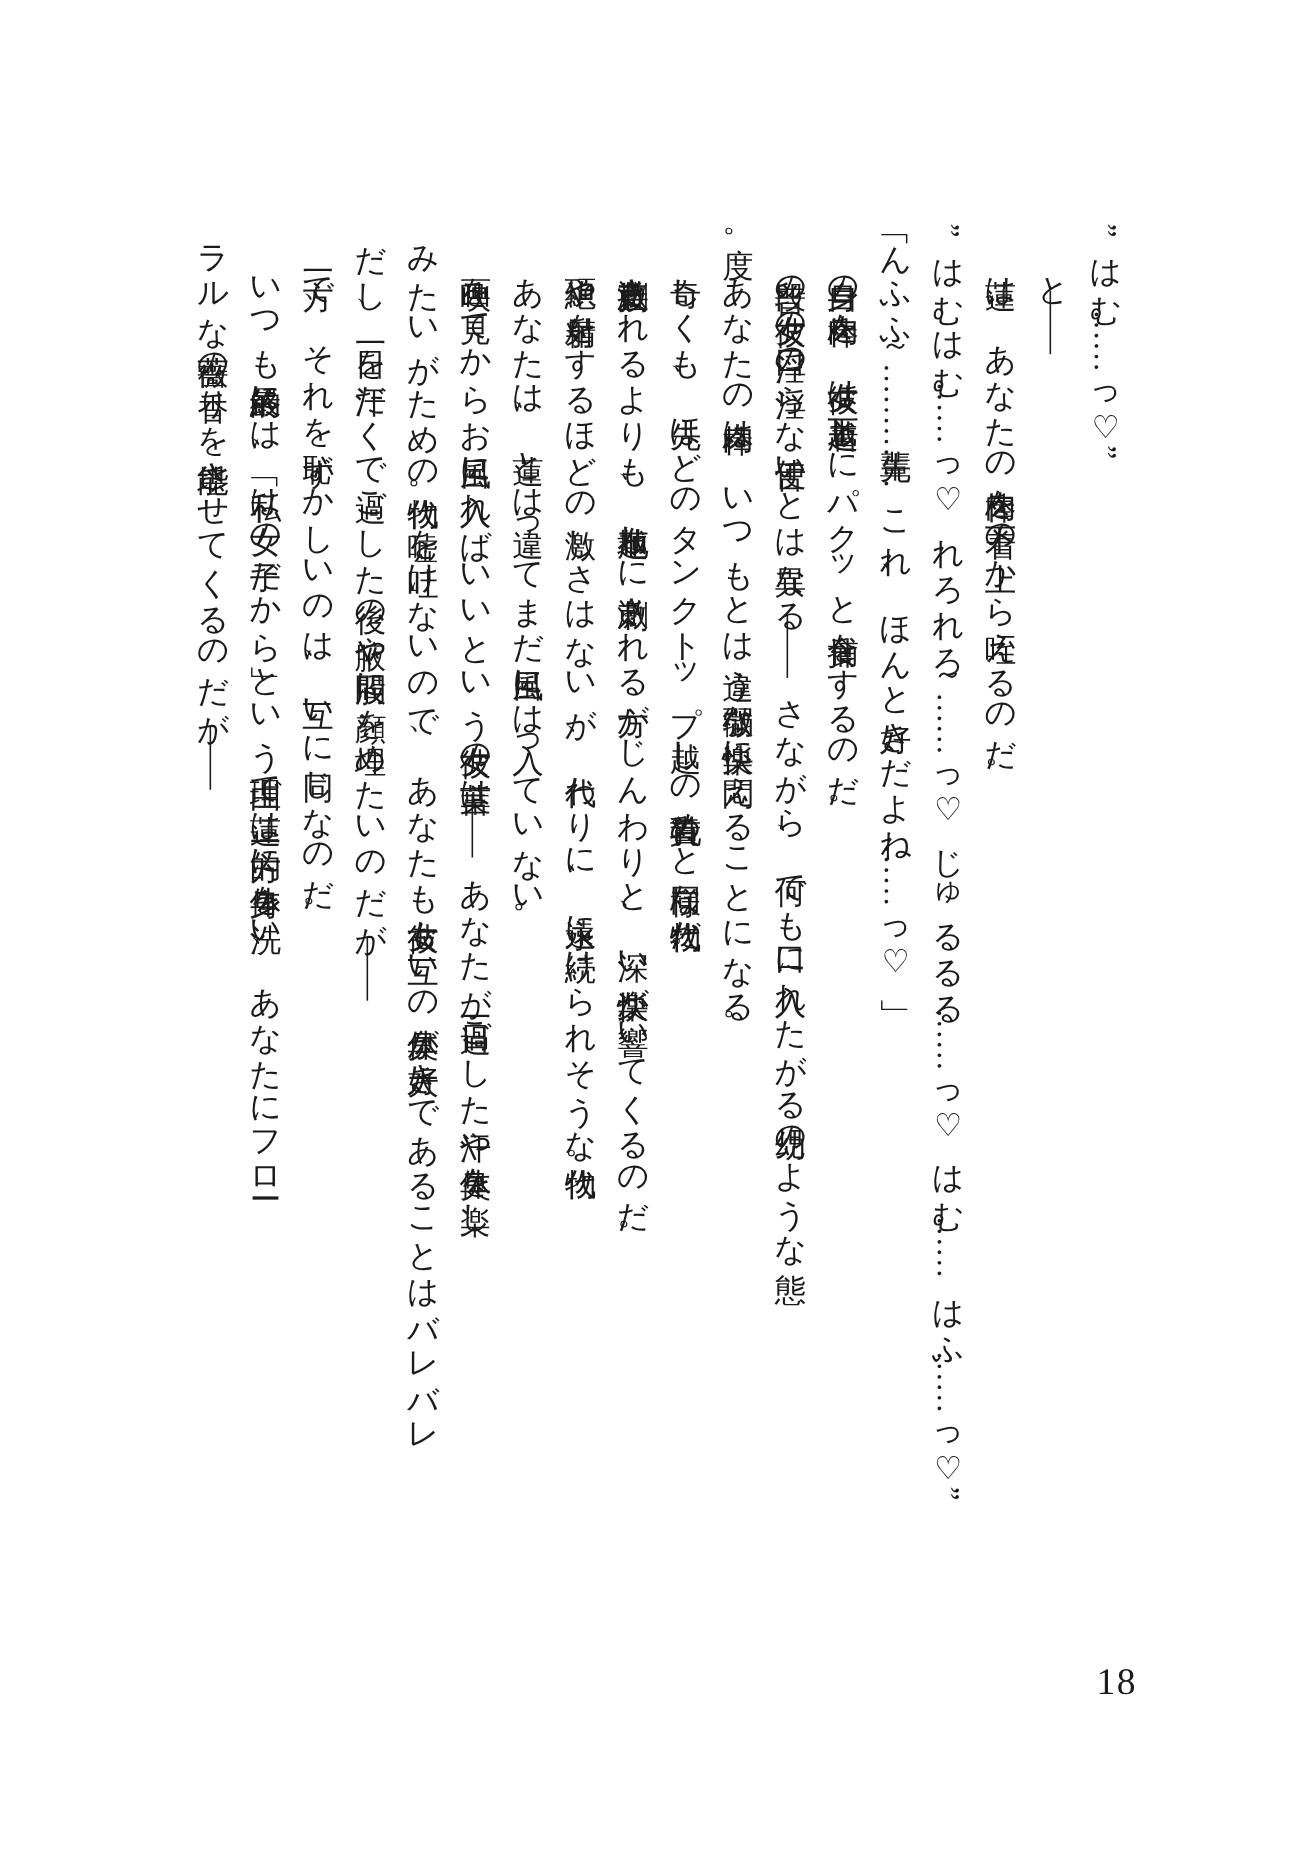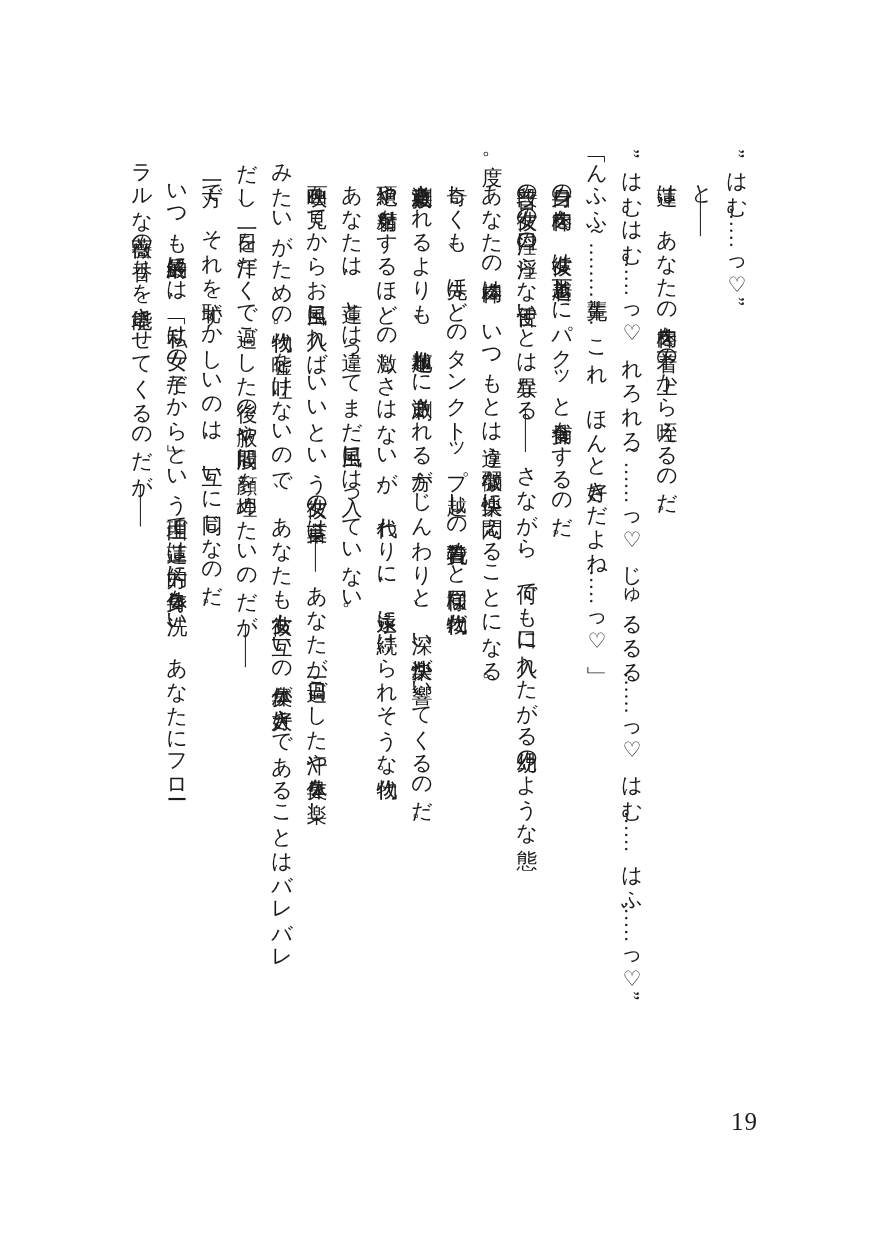--- a/index.html
+++ b/index.html
@@ -68,15 +68,15 @@
     <p class="text-line">　絶頂や射精をするほどの激しさはないが、代わりに、永遠に続けられそうな代物。</p>
     <p class="text-line">　あなたは、蓮とは違ってまだ風呂には入っていない。</p>
     <p class="text-line">　映画を見てからお風呂に入ればいいという彼女の言葉は――あなたが一日過ごした汗や体臭を楽し</p>
     <p class="text-line">みたいがための代物。嘘を吐けないので、あなたも彼女も互いの体臭が大好きであることはバレバレ</p>
     <p class="text-line">だし、一日を汗だくで過ごした後の腋や股間に顔を埋めたいのだが――</p>
     <p class="text-line">　一方で、それを恥ずかしいのは、互いに同じなのだ。</p>
     <p class="text-line">　いつも最終的には、「私は女の子だから」という理由で蓮は一方的に身体を洗い、あなたにフロー</p>
     <p class="text-line">ラルな薔薇の香りを堪能させてくるのだが――</p>
   </div>
 
-  <div class="page-number">19</div>
+  <div class="page-number">18</div>
 
 </div>
 
 </body></html>

